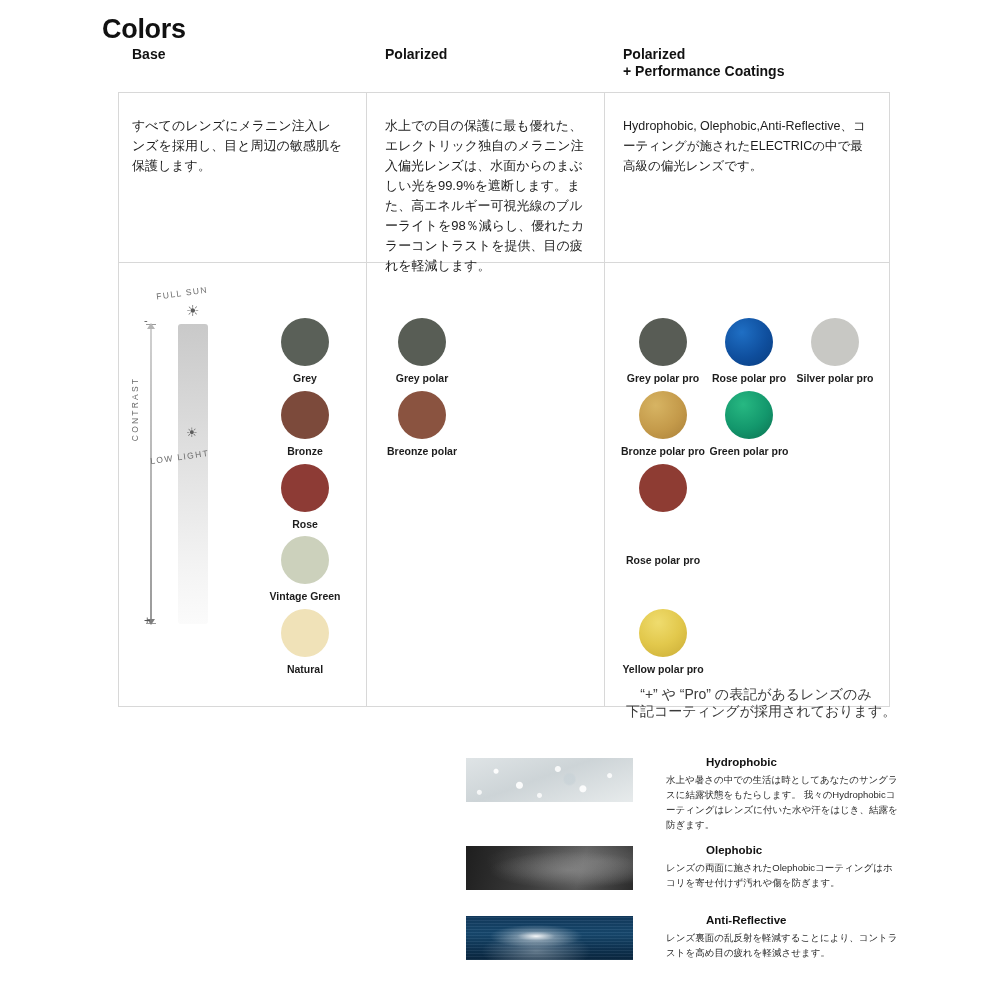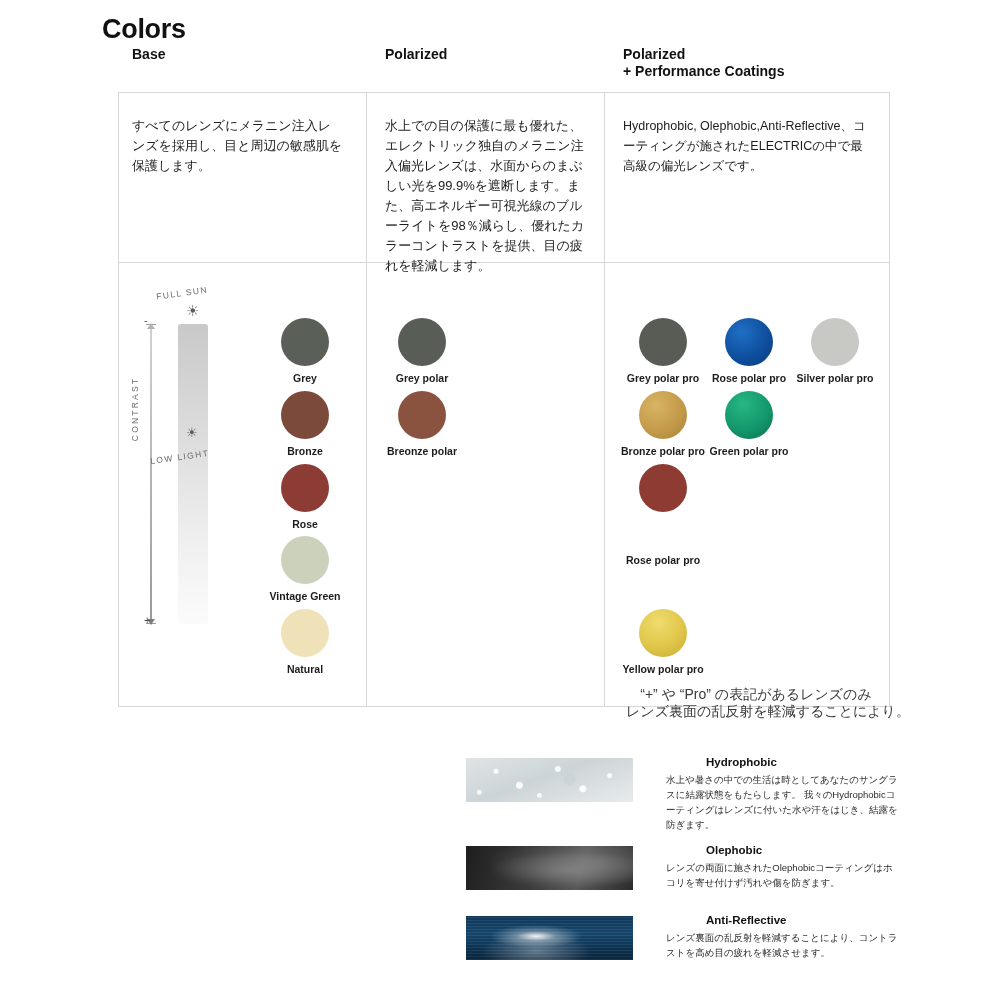--- a/index.html
+++ b/index.html
@@ -341,21 +341,21 @@
     <div class="sw" style="left:607px; top:345px; background:radial-gradient(circle at 38% 28%, #27b882 0%, #13976c 55%, #0c6f50 100%);"></div>
     <div class="sw-label" style="left:631px; top:399px;">Green polar pro</div>
 
     <div class="sw" style="left:521px; top:418px; background:#8e3c33;"></div>
     <div class="sw-label" style="left:545px; top:472px;margin-top:36px;">Rose polar pro</div>
 
     <div class="sw" style="left:521px; top:563px; background:radial-gradient(circle at 40% 28%, #efdc6e 0%, #e2c84c 50%, #c9ab35 100%);"></div>
     <div class="sw-label" style="left:545px; top:617px;">Yellow polar pro</div>
 
     <div class="note" style="left:508px; top:640px; width:260px;">“+” や “Pro” の表記があるレンズのみ</div>
-    <div class="note" style="left:508px; top:657px; width:260px;">レンズ裏面の乱反射を軽減することにより。</div>
+    <div class="note" style="left:508px; top:657px; width:260px;">下記コーティングが採用されております。</div>
 
   </div>
 
   <div class="coatings">
 
     <div class="coat-row" style="top:0;">
       <div class="coat-img img-hydro"></div>
       <div class="coat-text">
         <div class="coat-title">Hydrophobic</div>
         <div class="coat-desc">水上や暑さの中での生活は時としてあなたのサングラスに結露状態をもたらします。

